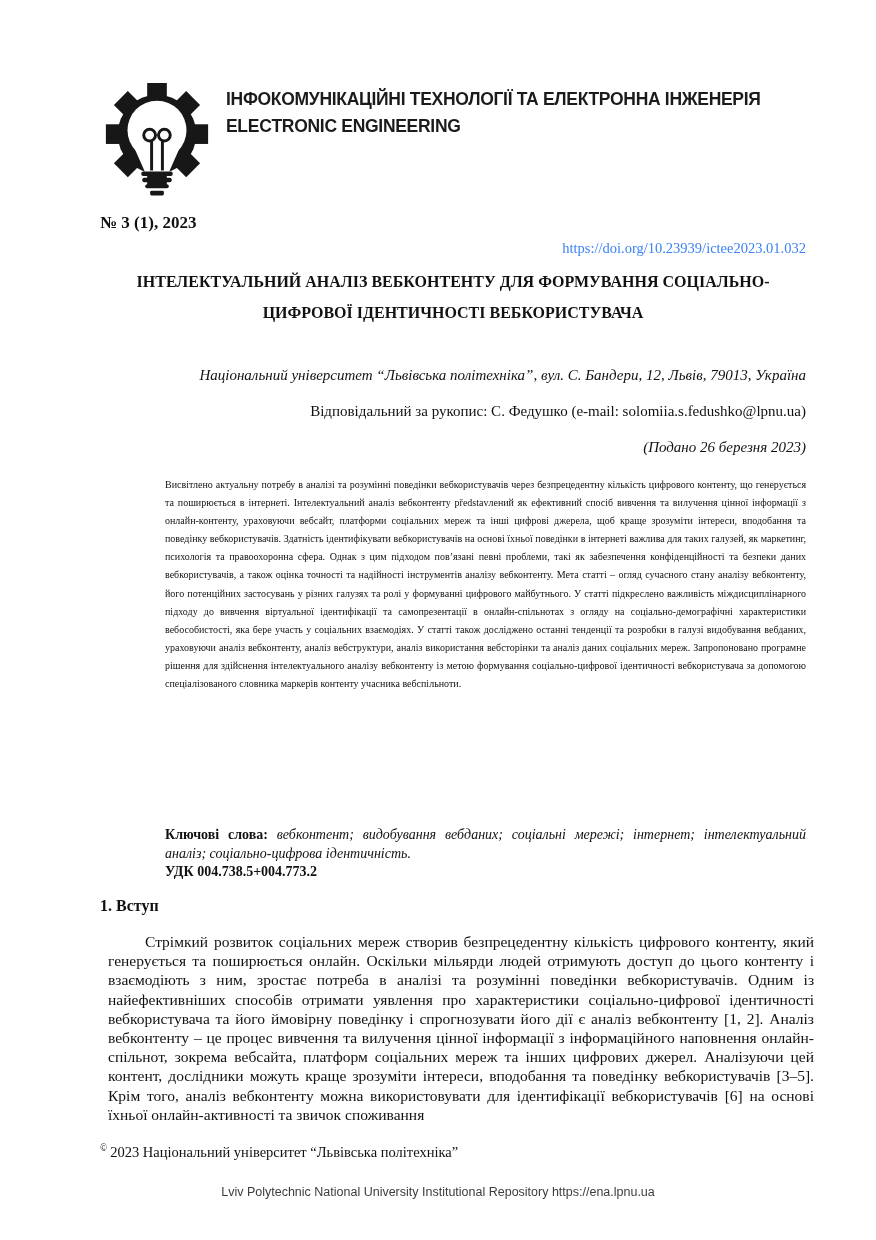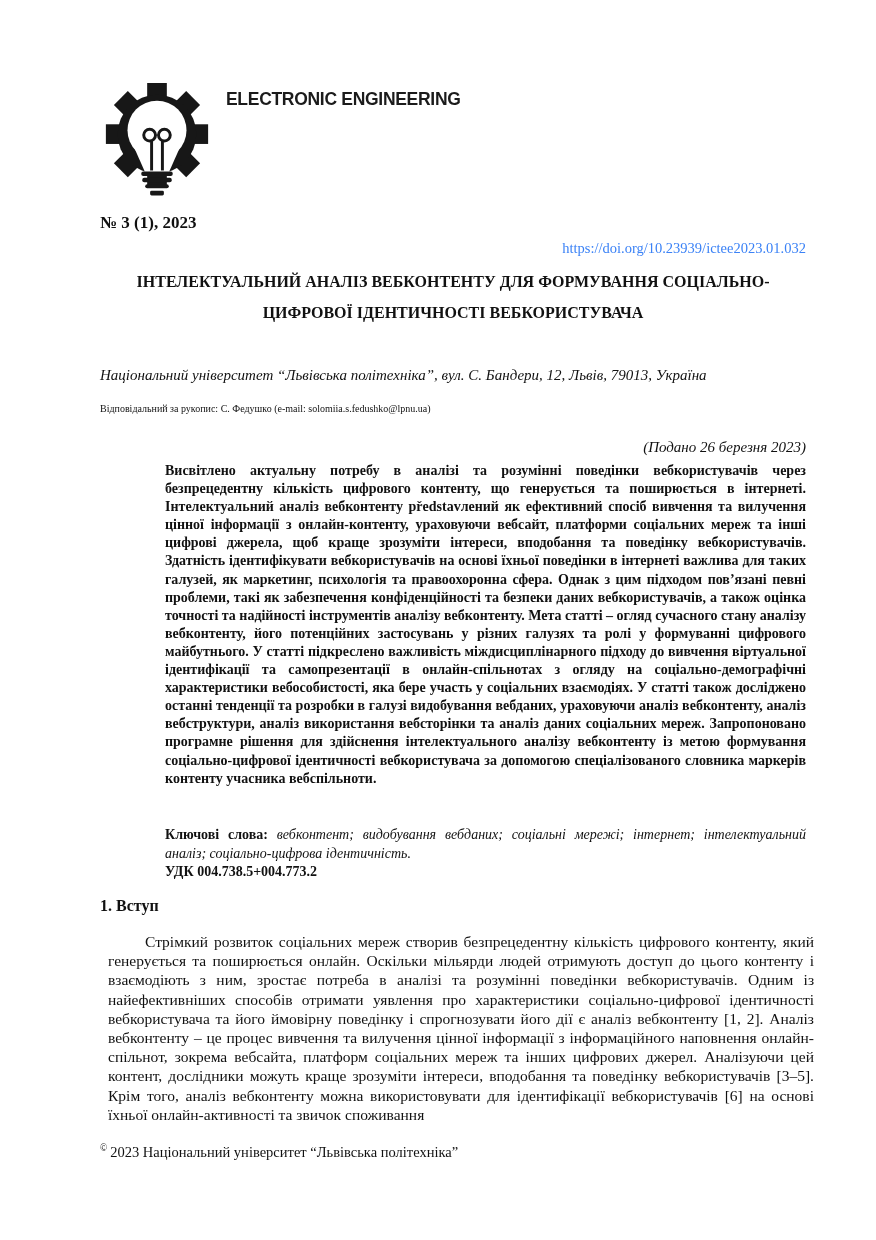--- a/index.html
+++ b/index.html
@@ -65,49 +65,48 @@
     left: 100px; top: 337px;
     width: 706px;
     text-align: center;
     font-weight: bold;
     font-size: 15px;
   }
   .affiliation-line {
     position: absolute;
     left: 100px; top: 367px;
     width: 706px;
-    text-align: left;
-    font-style: italic;
-    font-size: 15px;
-  }
-  .correspondence-line {
-    position: absolute;
-    left: 100px; top: 403px;
-    width: 706px;
-    text-align: left;
-    font-size: 10px;
-  }
-  .submitted-line {
-    position: absolute;
-    left: 100px; top: 439px;
-    width: 706px;
     text-align: right;
     font-style: italic;
     font-size: 15px;
   }
+  .correspondence-line {
+    position: absolute;
+    left: 100px; top: 403px;
+    width: 706px;
+    text-align: right;
+    font-size: 15px;
+  }
+  .submitted-line {
+    position: absolute;
+    left: 100px; top: 439px;
+    width: 706px;
+    text-align: right;
+    font-style: italic;
+    font-size: 15px;
+  }
 
   
   .abstract {
     position: absolute;
-    left: 165px; top: 462px;
+    left: 165px; top: 476px;
     width: 641px;
-    font-size: 14px;
+    font-size: 10px;
     line-height: 18.1px;
     text-align: justify;
-    font-weight: bold;
   }
   .keywords {
     position: absolute;
     left: 165px; top: 826px;
     width: 641px;
     font-size: 14px;
     line-height: 18.5px;
     text-align: justify;
   }
   .keywords .kw-label { font-weight: bold; font-style: normal; }
@@ -181,20 +180,21 @@
         </g>
         <g fill="#171717">
           <rect x="44" y="90" width="32" height="4.5" rx="2"></rect>
           <rect x="45" y="96.5" width="30" height="4.5" rx="2"></rect>
           <rect x="48" y="103" width="24" height="4" rx="2"></rect>
           <rect x="53" y="109.5" width="14" height="5" rx="1.5"></rect>
         </g>
       </svg>
     </div>
     <div class="masthead-titles">
+      <div>ІНФОКОМУНІКАЦІЙНІ ТЕХНОЛОГІЇ ТА ЕЛЕКТРОННА ІНЖЕНЕРІЯ</div>
       <div>ELECTRONIC ENGINEERING</div>
     </div>
   </div>
 
   <div class="issue-line">№ 3 (1), 2023</div>
 
   <a class="doi-line" href="#">https://doi.org/10.23939/ictee2023.01.032</a>
 
   <h1 class="article-title">ІНТЕЛЕКТУАЛЬНИЙ АНАЛІЗ ВЕБКОНТЕНТУ ДЛЯ ФОРМУВАННЯ СОЦІАЛЬНО-ЦИФРОВОЇ ІДЕНТИЧНОСТІ ВЕБКОРИСТУВАЧА</h1>
   <div class="affiliation-line">Національний університет “Львівська політехніка”, вул. С. Бандери, 12, Львів, 79013, Україна</div>
@@ -210,14 +210,15 @@
     </div>
     <div class="udc-line">УДК 004.738.5+004.773.2</div>
   </div>
 
   <div class="section-heading">1. Вступ</div>
   <div class="body-paragraph">Стрімкий розвиток соціальних мереж створив безпрецедентну кількість цифрового контенту, який генерується та поширюється онлайн. Оскільки мільярди людей отримують доступ до цього контенту і взаємодіють з ним, зростає потреба в аналізі та розумінні поведінки вебкористувачів. Одним із найефективніших способів отримати уявлення про характеристики соціально-цифрової ідентичності вебкористувача та його ймовірну поведінку і спрогнозувати його дії є аналіз вебконтенту [1, 2]. Аналіз вебконтенту – це процес вивчення та вилучення цінної інформації з інформаційного наповнення онлайн-спільнот, зокрема вебсайта, платформ соціальних мереж та інших цифрових джерел. Аналізуючи цей контент, дослідники можуть краще зрозуміти інтереси, вподобання та поведінку вебкористувачів [3–5]. Крім того, аналіз вебконтенту можна використовувати для ідентифікації вебкористувачів [6] на основі їхньої онлайн-активності та звичок споживання</div>
 
   <div class="footnote">
     <sup>©</sup><span>2023 Національний університет “Львівська політехніка”</span>
   </div>
+  <div class="repository-line">Lviv Polytechnic National University Institutional Repository https://ena.lpnu.ua</div>
 
 </div>
 
 </body></html>

